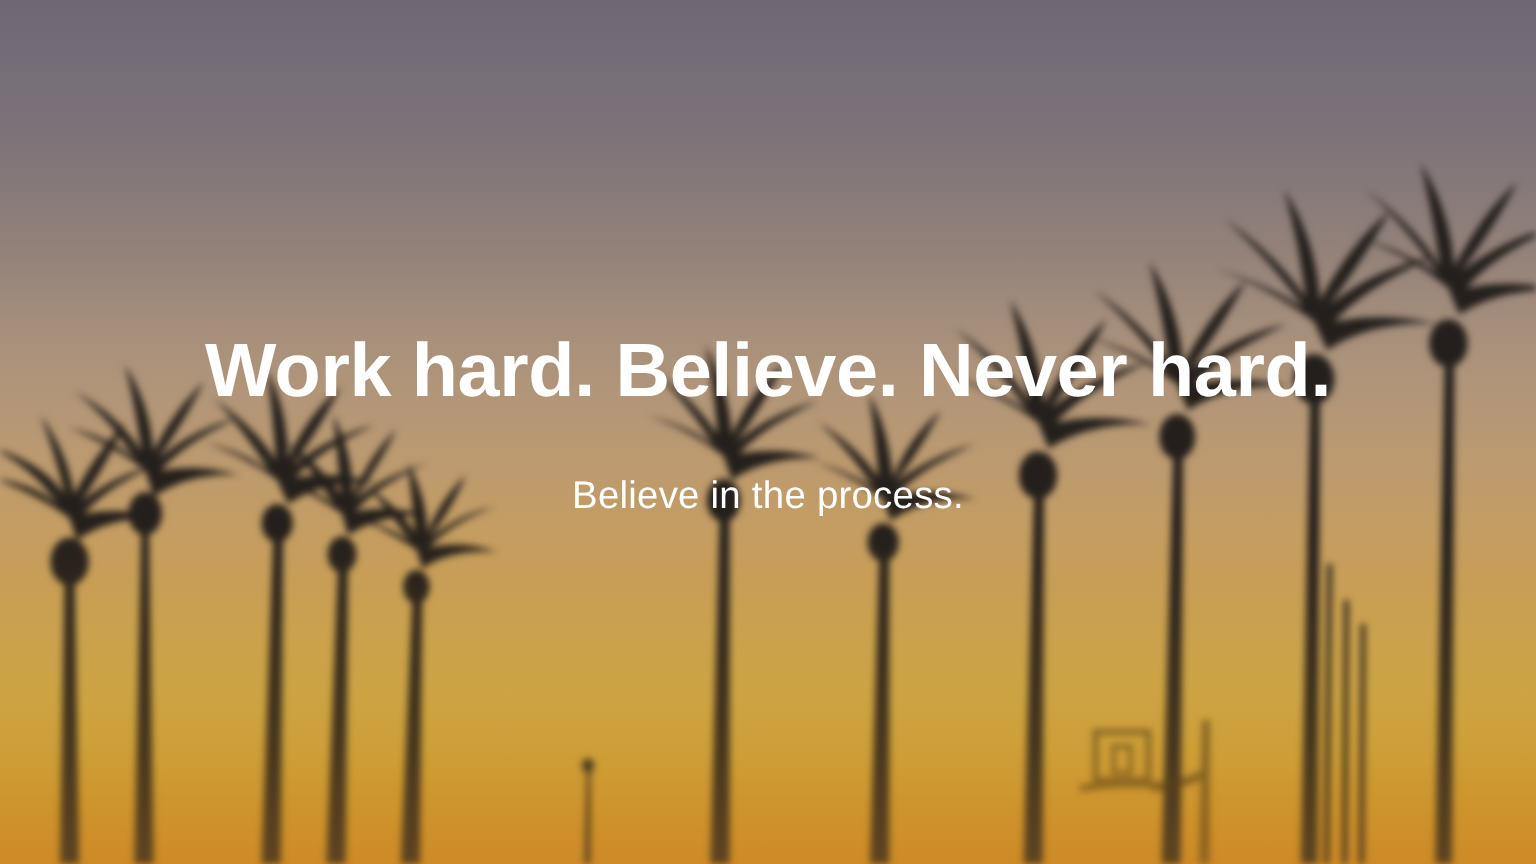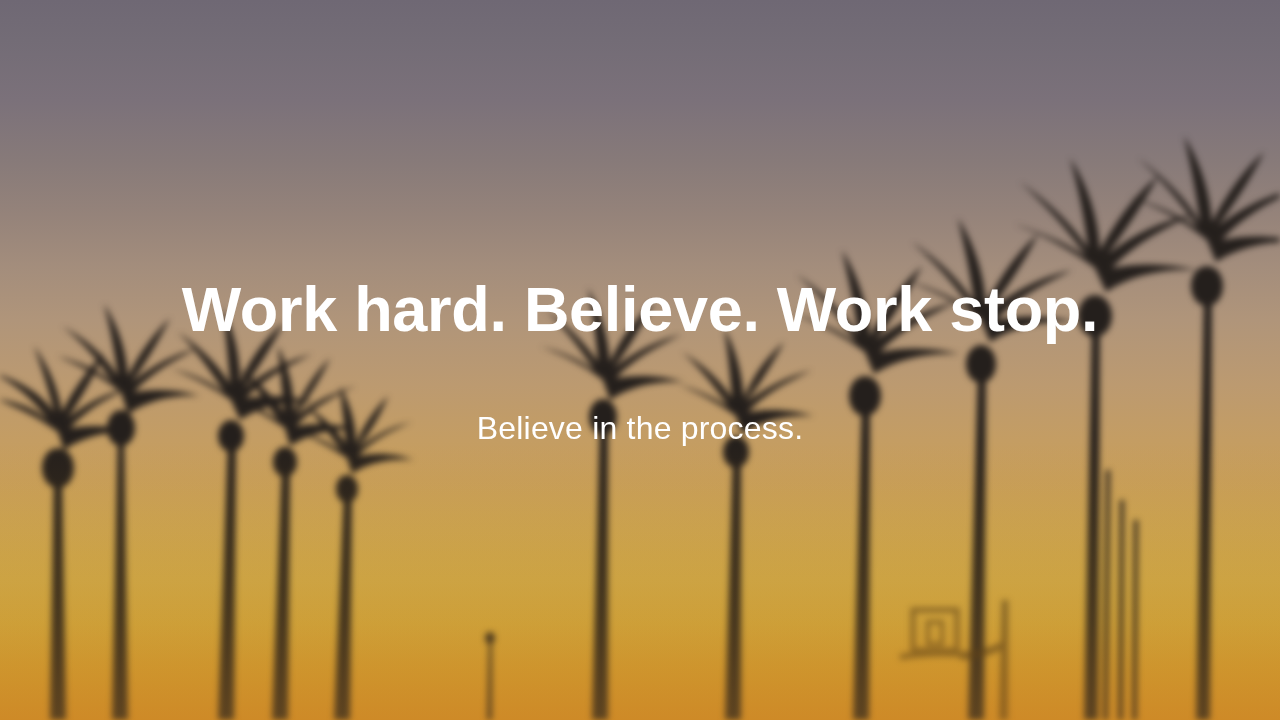--- a/index.html
+++ b/index.html
@@ -69,21 +69,21 @@
     font-family:"Liberation Sans", sans-serif;
     font-size:63px;
     font-weight:700;
     line-height:1.04;
     letter-spacing:-0.3px;
     white-space:nowrap;
     text-align:center;
   }
 
   .subtitle {
-    margin-top:66px;
+    margin-top:50px;
     color:#ffffff;
     font-family:"Liberation Sans", sans-serif;
     font-size:32px;
     font-weight:300;
     line-height:1.2;
     letter-spacing:0.2px;
     white-space:nowrap;
     text-align:center;
   }
 </style>
@@ -252,17 +252,17 @@
           <path d="M960 652 Q 990 650, 1004 640 L 1004 648 Q 988 658, 960 660 Z" fill="#3a2a14"></path>
         </g>
 
       </g>
     </svg>
   </div>
 
   <div class="haze"></div>
 
   <div class="text-layer">
-    <div class="headline">Work hard. Believe. Work stop.</div>
+    <div class="headline">Work hard. Believe. Never hard.</div>
     <div class="subtitle">Believe in the process.</div>
   </div>
 
 </div>
 
 </body></html>

